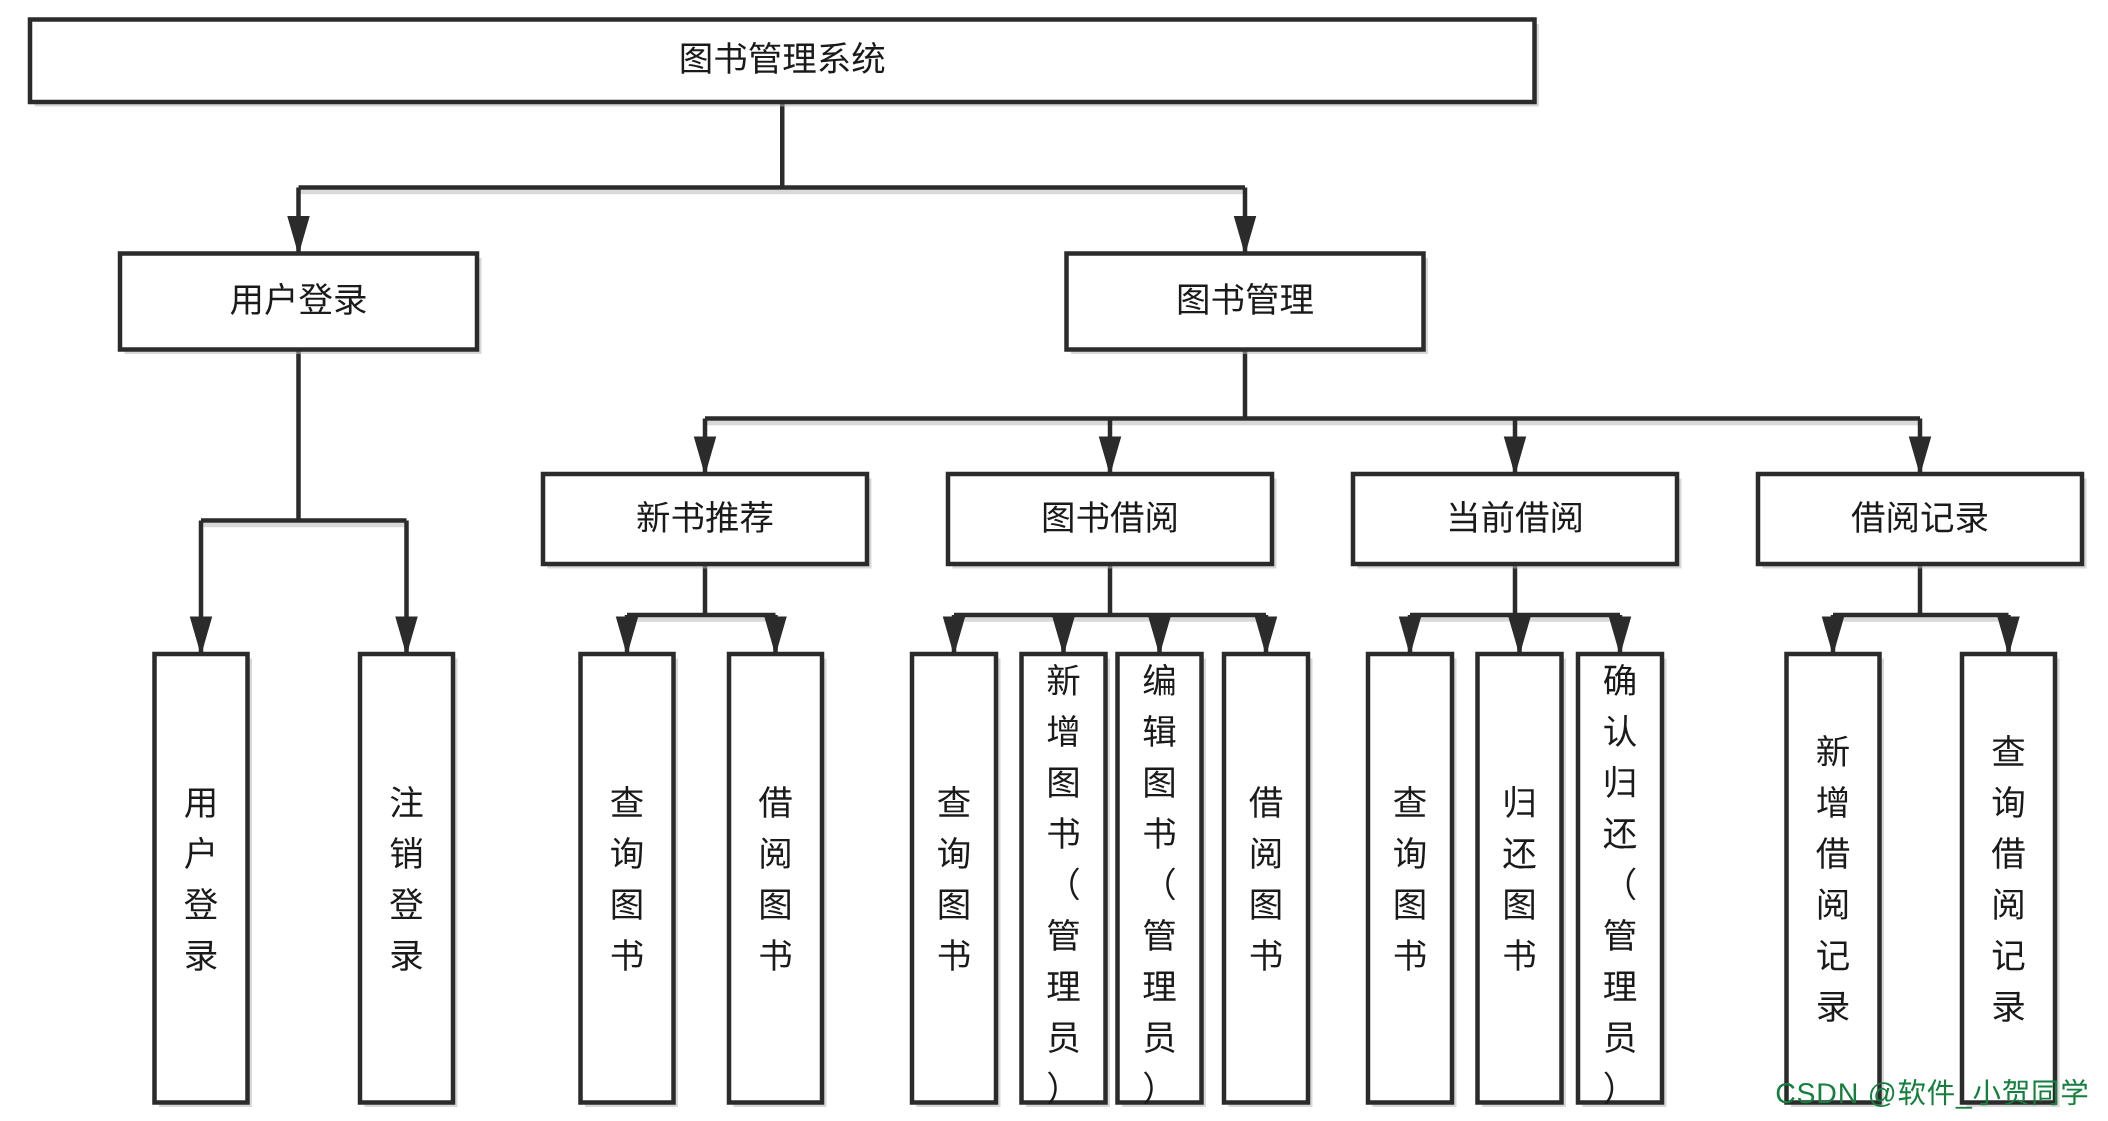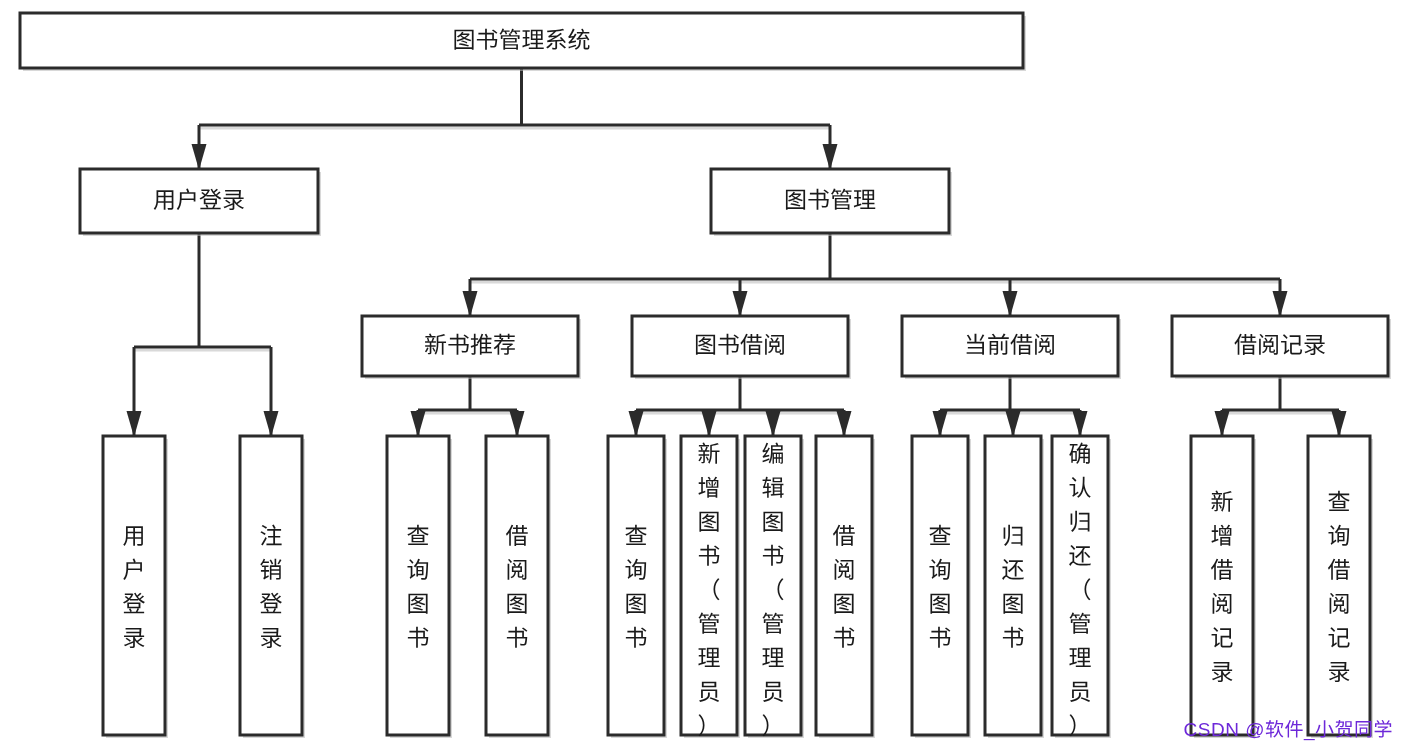--- a/index.html
+++ b/index.html
@@ -66,21 +66,21 @@
     font-size: 23px;
     fill: #1a1a1a;
     text-anchor: middle;
   }
   .watermark {
     position: absolute;
     right: 12px;
     bottom: 6px;
     font-family: "Liberation Sans", "DejaVu Sans", sans-serif;
     font-size: 19px;
-    color: #6d28d9;
+    color: #15803d;
     letter-spacing: 0.5px;
     white-space: nowrap;
     user-select: none;
   }
 </style>
 </head>
 <body>
 
 <div id="diagram-root">
   <svg id="flowchart" viewBox="0 0 1405 747" xmlns="http://www.w3.org/2000/svg">

